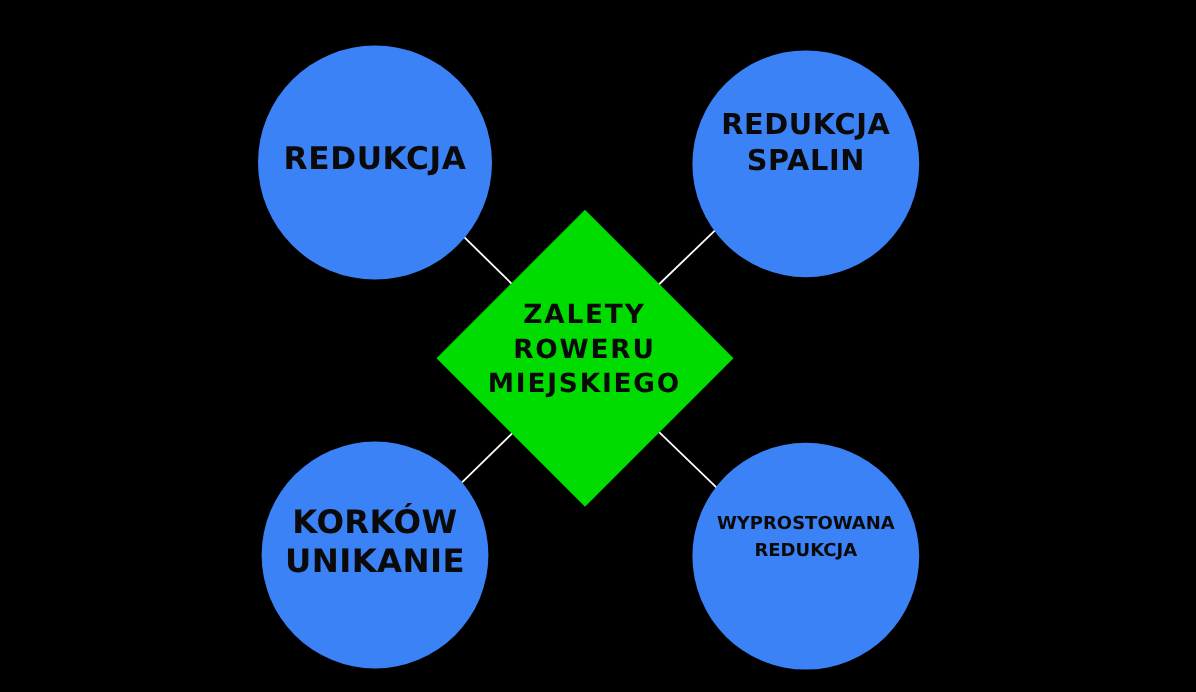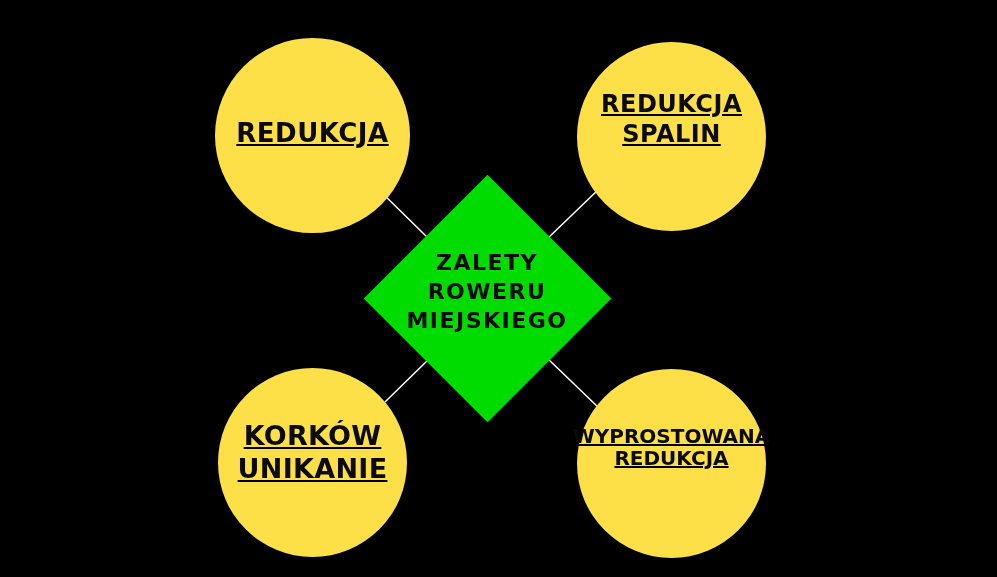--- a/index.html
+++ b/index.html
@@ -44,40 +44,39 @@
       text-align: center;
       font-weight: bold;
       font-size: 22px;
       line-height: 29px;
       color: #0a0a0a;
       letter-spacing: 1.5px;
     }
     .circle {
       position: absolute;
       border-radius: 50%;
-      background: #fde047;
+      background: #3b82f6;
       display: flex;
       align-items: center;
       justify-content: center;
       text-align: center;
-      text-decoration: underline;
     }
     .circle .label {
       font-weight: bold;
       color: #0a0a0a;
     }
     .c-tl { left: 215px; top: 38px;  width: 195px; height: 195px; }
     .c-tr { left: 577px; top: 42px;  width: 189px; height: 189px; }
     .c-bl { left: 218px; top: 368px; width: 189px; height: 189px; }
     .c-br { left: 577px; top: 369px; width: 189px; height: 189px; }
 
     .c-tl .label { font-size: 26px; line-height: 30px; letter-spacing: 0.5px; margin-top: -6px; }
     .c-tr .label { font-size: 24px; line-height: 30px; letter-spacing: 0.5px; margin-top: -36px; }
     .c-bl .label { font-size: 27px; line-height: 33px; letter-spacing: 0.3px; margin-top: -22px; }
-    .c-br .label { font-size: 20px; line-height: 22px; letter-spacing: 0px; margin-top: -34px; }
+    .c-br .label { font-size: 15px; line-height: 22px; letter-spacing: 0px; margin-top: -34px; }
   </style>
 </head>
 <body>
 
 <div class="canvas">
 
   <svg class="connectors" viewBox="0 0 997 577">
     <line x1="375" y1="186" x2="430" y2="240" stroke="#ffffff" stroke-width="1.5"></line>
     <line x1="600" y1="188" x2="546" y2="240" stroke="#ffffff" stroke-width="1.5"></line>
     <line x1="385" y1="402" x2="430" y2="358" stroke="#ffffff" stroke-width="1.5"></line>

